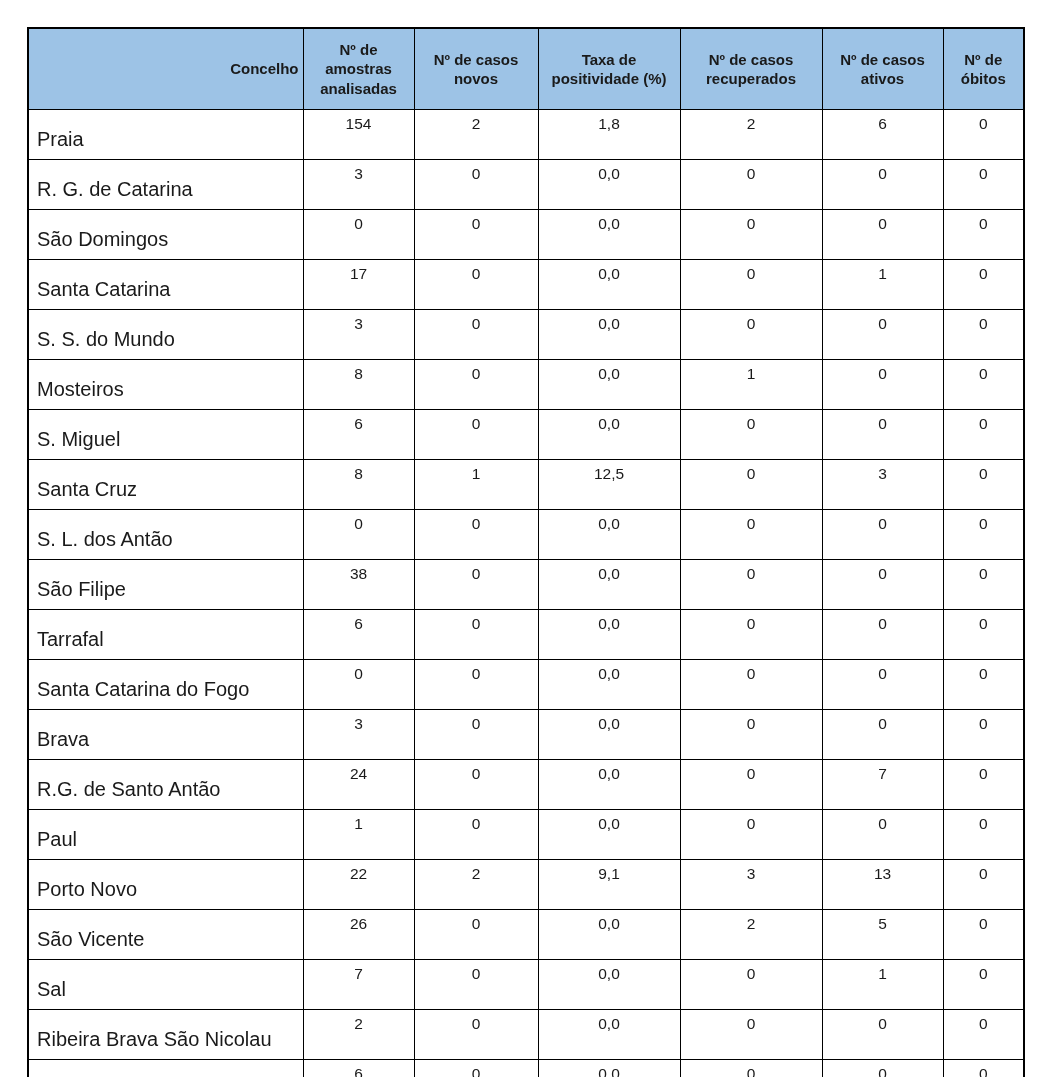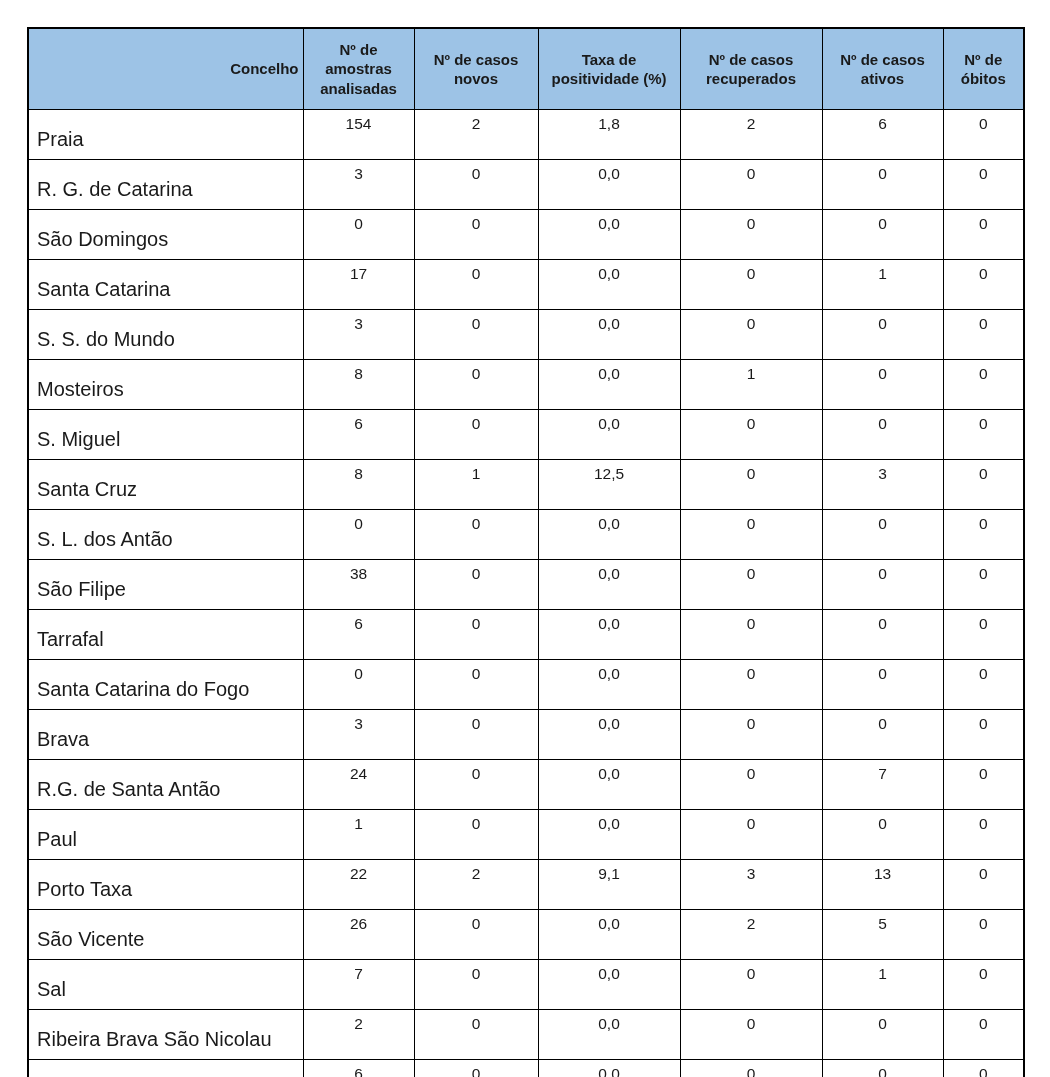--- a/index.html
+++ b/index.html
@@ -197,39 +197,39 @@
         <tr>
           <td class="name-cell">Brava</td>
           <td class="num-cell">3</td>
           <td class="num-cell">0</td>
           <td class="num-cell">0,0</td>
           <td class="num-cell">0</td>
           <td class="num-cell">0</td>
           <td class="num-cell">0</td>
         </tr>
         <tr>
-          <td class="name-cell">R.G. de Santa Antão</td>
+          <td class="name-cell">R.G. de Santo Antão</td>
           <td class="num-cell">24</td>
           <td class="num-cell">0</td>
           <td class="num-cell">0,0</td>
           <td class="num-cell">0</td>
           <td class="num-cell">7</td>
           <td class="num-cell">0</td>
         </tr>
         <tr>
           <td class="name-cell">Paul</td>
           <td class="num-cell">1</td>
           <td class="num-cell">0</td>
           <td class="num-cell">0,0</td>
           <td class="num-cell">0</td>
           <td class="num-cell">0</td>
           <td class="num-cell">0</td>
         </tr>
         <tr>
-          <td class="name-cell">Porto Taxa</td>
+          <td class="name-cell">Porto Novo</td>
           <td class="num-cell">22</td>
           <td class="num-cell">2</td>
           <td class="num-cell">9,1</td>
           <td class="num-cell">3</td>
           <td class="num-cell">13</td>
           <td class="num-cell">0</td>
         </tr>
         <tr>
           <td class="name-cell">São Vicente</td>
           <td class="num-cell">26</td>

